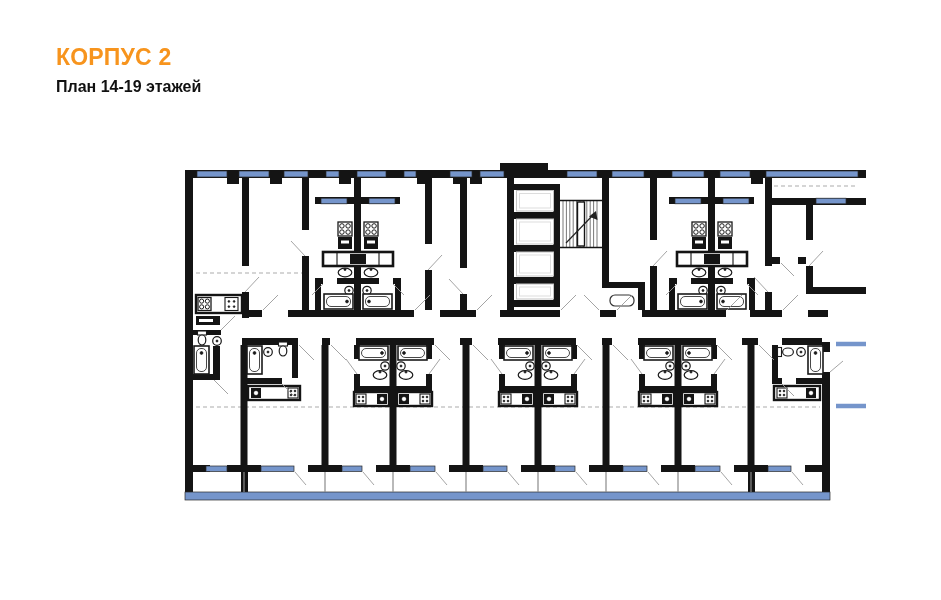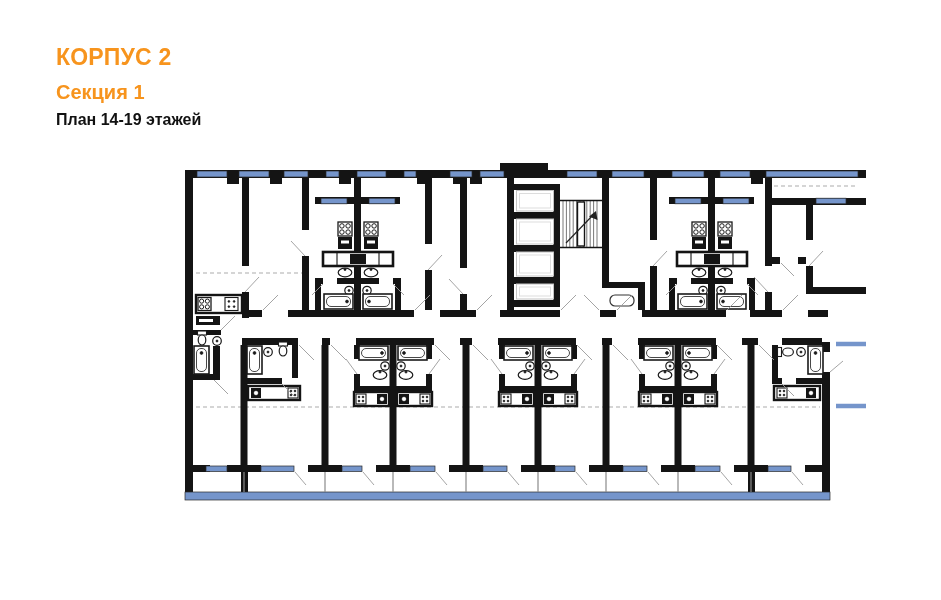--- a/index.html
+++ b/index.html
@@ -10,21 +10,20 @@
   .t2{font-size:20px;font-weight:700;color:var(--accent,#F7941D);margin-top:10px;}
   .t3{font-size:16px;font-weight:700;color:var(--txt,#111);margin-top:7px;}
   svg{position:absolute;left:0;top:0;}
 </style>
 </head>
 <body>
 
 <div class="page">
   <div class="header">
     <div class="t1">КОРПУС 2</div>
-    <div class="t2">Секция 1</div>
     <div class="t3">План 14-19 этажей</div>
   </div>
   <svg id="plan" width="941" height="600" viewBox="0 0 941 600">
       <g>
         <g>
           <line x1="196" y1="273" x2="306" y2="273" stroke="#ABABAB" stroke-width="1.1" stroke-dasharray="4,3"></line>
         </g>
         <g>
           <line x1="196" y1="407" x2="820" y2="407" stroke="#ABABAB" stroke-width="1.1" stroke-dasharray="4,3"></line>
         </g>

